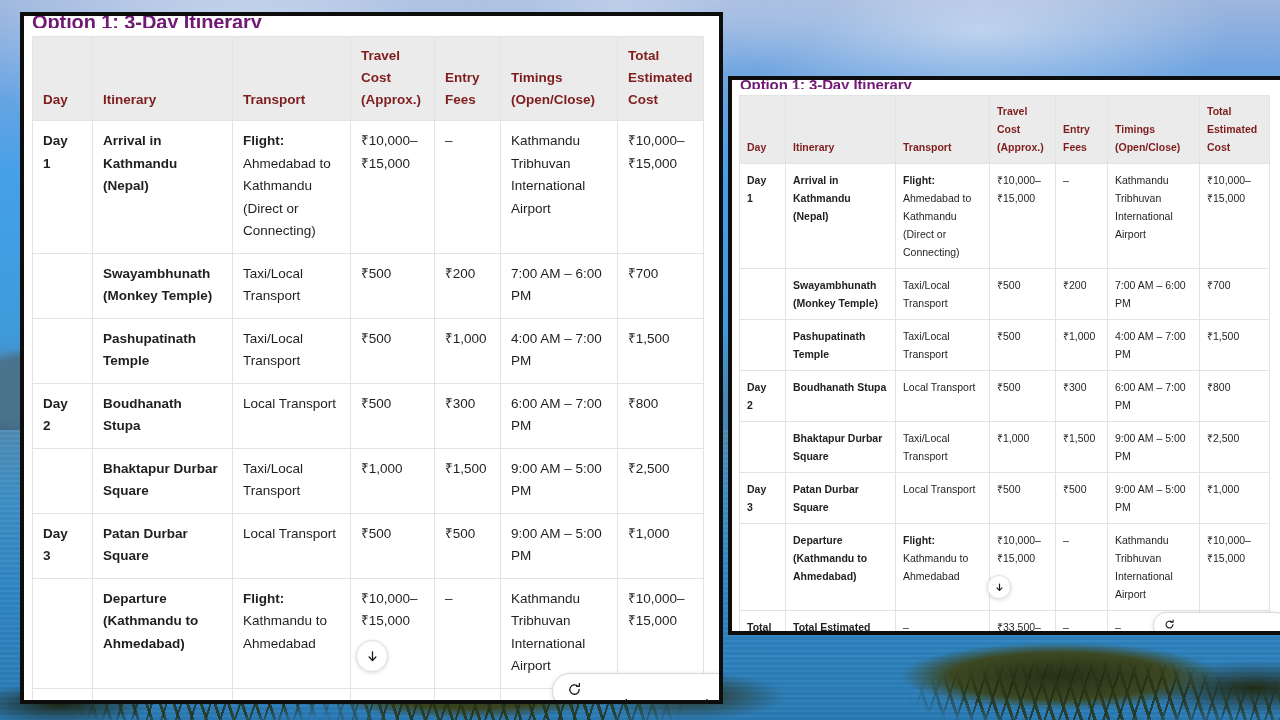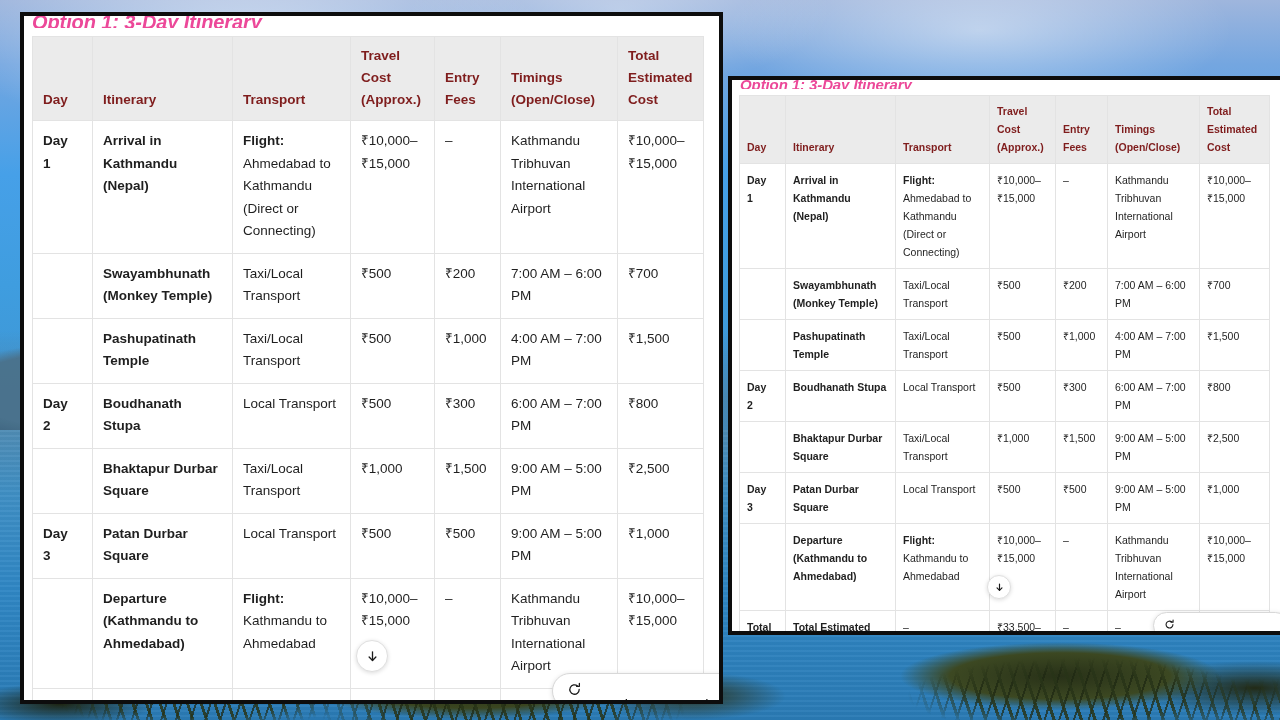--- a/index.html
+++ b/index.html
@@ -118,25 +118,24 @@
   .panel-inner {
     position: relative;
     width: 100%;
     height: 100%;
     background: #ffffff;
     overflow: hidden;
   }
 
   .doc-title {
     font-weight: bold;
-    color: #ec4899;
+    color: #701a75;
     letter-spacing: -.1px;
     white-space: nowrap;
     overflow: hidden;
-    font-style: italic;
   }
   #panel-main .doc-title {
     font-size: 20px;
     line-height: 20px;
     margin: 0 0 8px 8px;
     height: 16px;
     margin-top: -4px;
   }
   #panel-second .doc-title {
     font-size: 15px;

